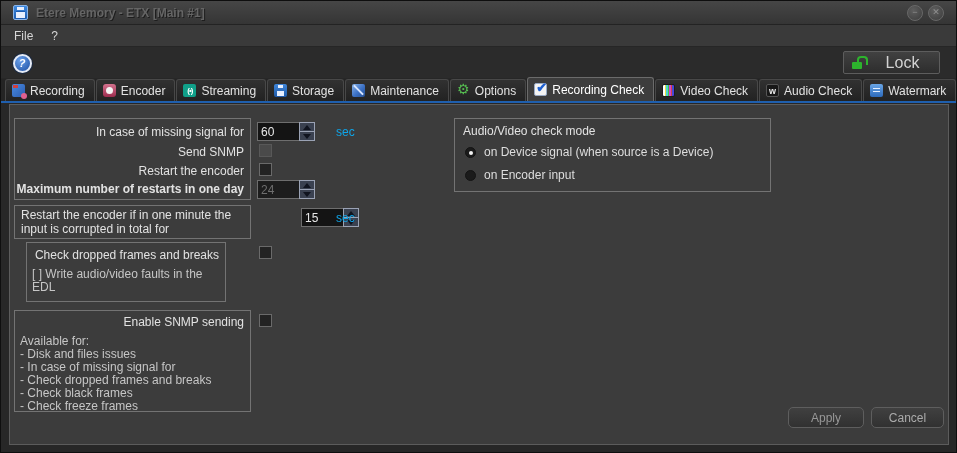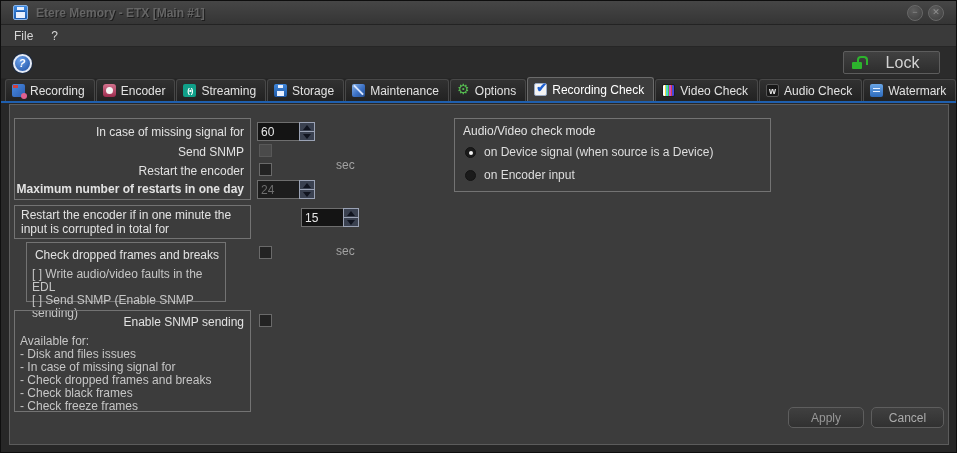--- a/index.html
+++ b/index.html
@@ -102,21 +102,21 @@
     color:#e8e8e8; font-size:12px; font-family:"Liberation Sans", sans-serif; padding:0 3px; outline:none; }
   .field.disabled input { color:#6e6e6e; background:#1d1d1d; }
   .spin { width:16px; height:19px; border:1px solid #9aa2b4; background:#3a4150;
     display:flex; flex-direction:column; }
   .spin span { flex:1; display:flex; align-items:center; justify-content:center; }
   .spin .up { border-bottom:1px solid #9aa2b4; }
   .spin .up::after { content:""; border-left:4px solid transparent; border-right:4px solid transparent;
     border-bottom:5px solid #10141f; }
   .spin .down::after { content:""; border-left:4px solid transparent; border-right:4px solid transparent;
     border-top:5px solid #10141f; }
-  .unit { position:absolute; font-size:12px; color:#a3a3a3;margin-top:33px; }
+  .unit { position:absolute; font-size:12px; color:#0ea5e9; }
 
   .checkbox { position:absolute; width:13px; height:13px; background:#232323;
     border:1px solid #6a6a6a; }
   .checkbox.dim { background:#4a4a4a; border-color:#585858; }
 
   .radio { width:11px; height:11px; border-radius:50%; background:#1b1b1b; border:1px solid #141414;
     position:relative; flex:0 0 auto; }
   .radio.selected::after { content:""; position:absolute; left:3px; top:3px; width:4px; height:4px;
     border-radius:50%; background:#f2f2f2; }
   .radio-row { position:absolute; display:flex; align-items:center; gap:8px; }
@@ -236,21 +236,20 @@
           <span class="up"></span>
           <span class="down"></span>
         </span>
     </div>
     <div class="unit" style="left:326px; top:106px;">sec</div>
 
     <div class="groupbox" style="left:16px; top:137px; width:200px; height:60px;">
       <div class="g-label" style="position:absolute; right:6px; top:5px;">Check dropped frames and breaks</div>
       <div class="lines" style="position:absolute; left:5px; top:25px;">
         <div>[ ] Write audio/video faults in the EDL</div>
-        <div>[ ] Send SNMP (Enable SNMP sending)</div>
       </div>
     </div>
     <div class="checkbox" style="left:249px; top:141px;"></div>
 
     <div class="groupbox" style="left:4px; top:205px; width:237px; height:102px;">
       <div class="g-label" style="position:absolute; right:6px; top:4px;">Enable SNMP sending</div>
       <div class="lines" style="position:absolute; left:5px; top:24px;">
         <div>Available for:</div>
         <div>- Disk and files issues</div>
         <div>- In case of missing signal for</div>

